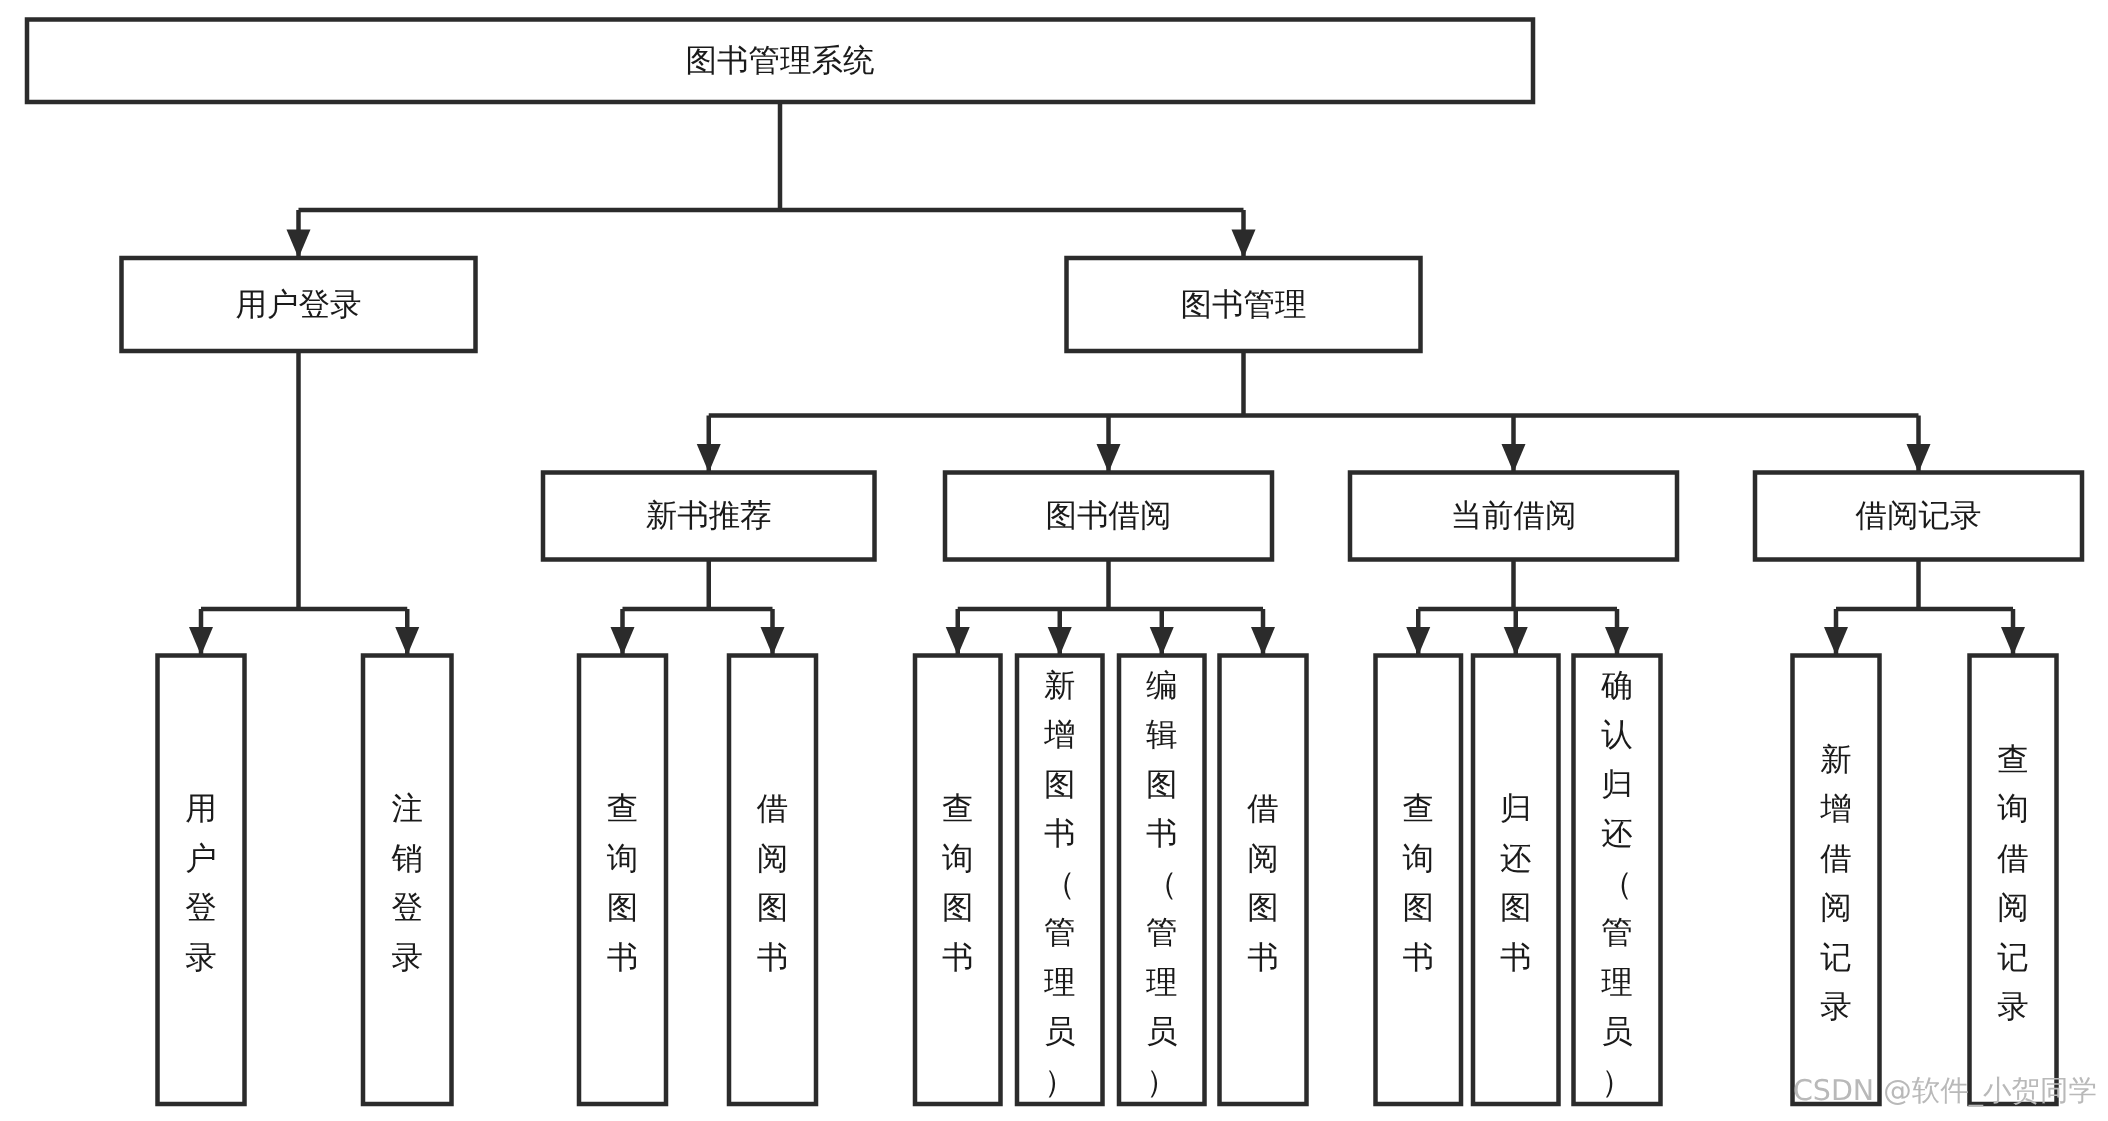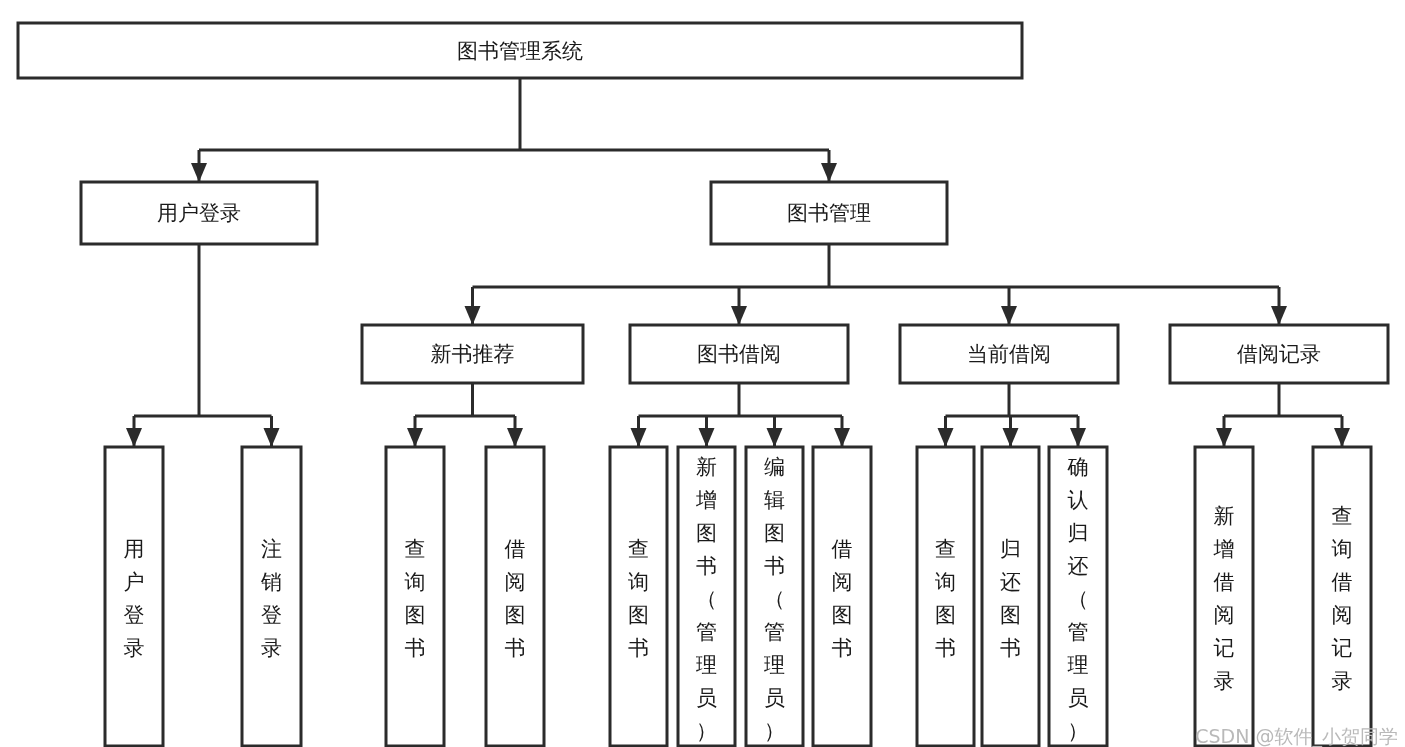--- a/index.html
+++ b/index.html
@@ -11,21 +11,21 @@
   body {
     width: 1405px;
     height: 747px;
     position: relative;
     font-family: "DejaVu Sans", "Liberation Sans", sans-serif;
     overflow: hidden;
   }
   #diagram-root {
     position: absolute;
     left: 0;
-    top: 10px;
+    top: 0;
     width: 1405px;
     height: 576px;
   }
   svg#flowchart {
     display: block;
     width: 1405px;
     height: 747px;
   }
   .node-box {
     fill: #ffffff;

